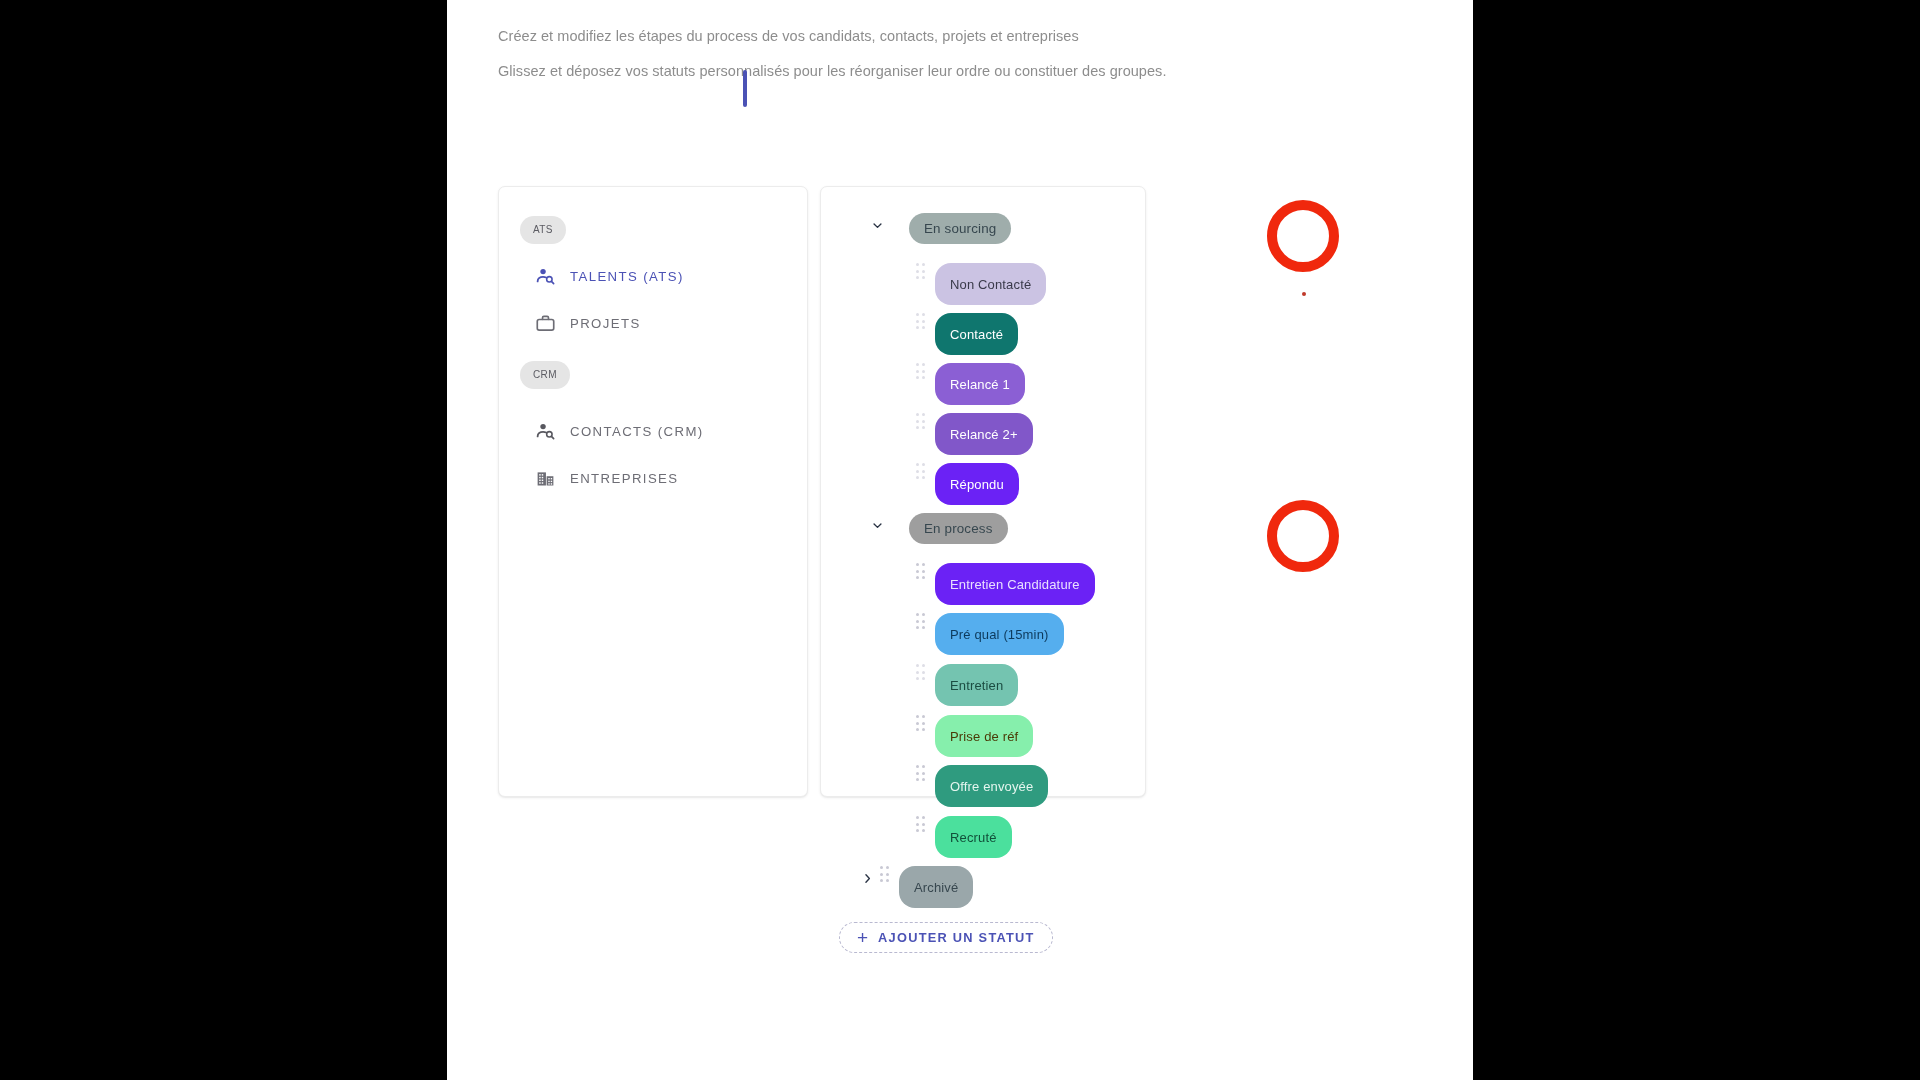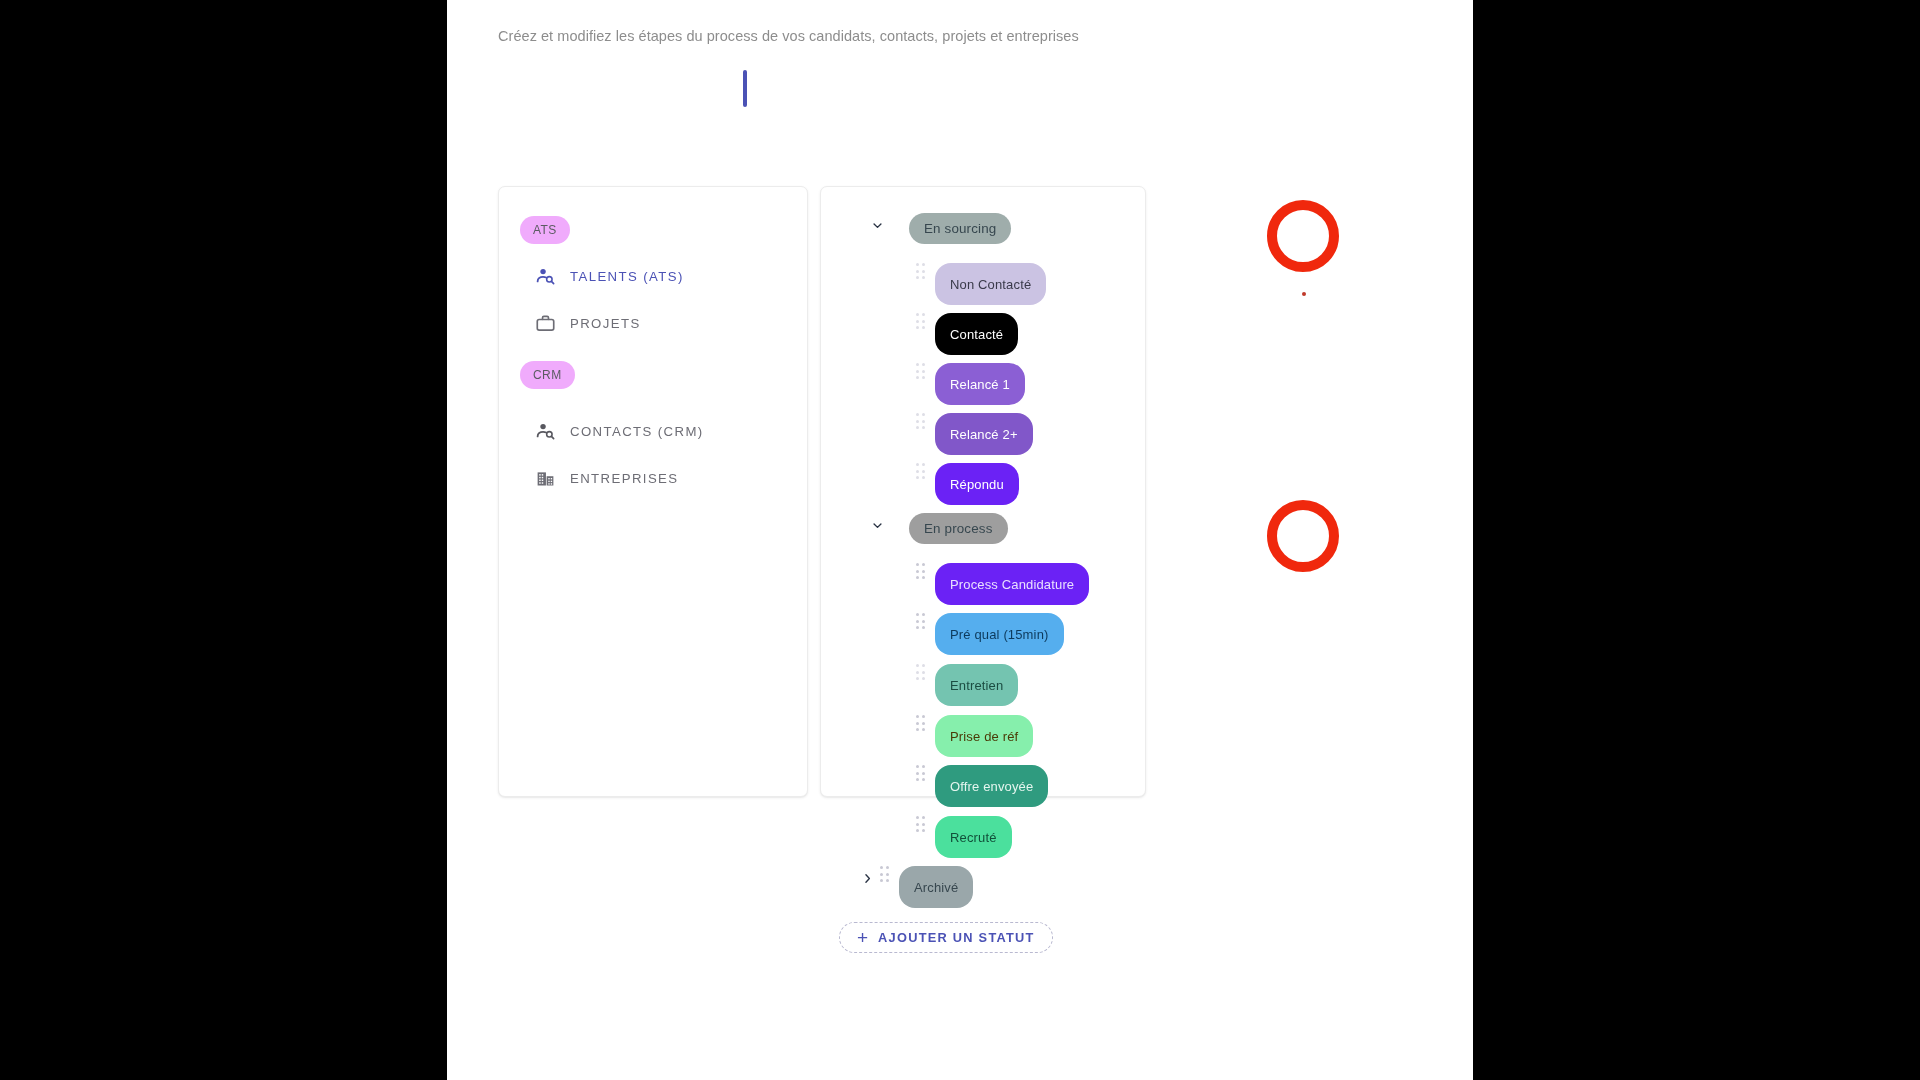--- a/index.html
+++ b/index.html
@@ -64,23 +64,23 @@
   #status-card {
     left: 373px;
     top: 186px;
     width: 326px;
     height: 611px;
   }
 
   
   .nav-group-chip {
     display: inline-block;
-    background: #f0abfc;
+    background: #e5e5e5;
     color: #5b5b62;
-    font-size: 12px;
+    font-size: 10px;
     letter-spacing: 0.4px;
     padding: 7px 13px;
     border-radius: 14px;
     line-height: 14px;
   }
   #chip-ats { position: absolute; left: 21px; top: 29px; }
   #chip-crm { position: absolute; left: 21px; top: 174px; }
 
   .nav-item {
     position: absolute;
@@ -225,20 +225,21 @@
   }
   #annot-dot-1 { left: 855px; top: 292px; }
 </style>
 </head>
 <body>
 
 <div id="app-viewport">
 
   <div id="page-header">
     <p class="page-sub" id="page-sub-1">Créez et modifiez les étapes du process de vos candidats, contacts, projets et entreprises</p>
+    <p class="page-sub" id="page-sub-2">Glissez et déposez vos statuts personnalisés pour les réorganiser leur ordre ou constituer des groupes.</p>
   </div>
 
   <div class="card" id="nav-card">
 
     <span class="nav-group-chip" id="chip-ats">ATS</span>
 
     <div class="nav-item active" id="nav-talents">
       <span class="nav-icon">
         <svg viewBox="0 0 24 24" width="21" height="21" fill="none">
           <circle cx="9.2" cy="6.4" r="3.1" fill="#4b52b5"></circle>
@@ -329,21 +330,21 @@
         <div class="status-row" style="top: 126px; padding-left: 58px;">
           <span class="chevron"></span>
           <span class="drag-handle faded">
             <i></i>
             <i></i>
             <i></i>
             <i></i>
             <i></i>
             <i></i>
           </span>
-          <span class="pill" style="background:#000000;color:#ffffff;">Contacté</span>
+          <span class="pill" style="background:#0f766e;color:#ffffff;">Contacté</span>
         </div>
         <div class="status-row" style="top: 176px; padding-left: 58px;">
           <span class="chevron"></span>
           <span class="drag-handle faded">
             <i></i>
             <i></i>
             <i></i>
             <i></i>
             <i></i>
             <i></i>
@@ -386,21 +387,21 @@
         <div class="status-row" style="top: 376px; padding-left: 58px;">
           <span class="chevron"></span>
           <span class="drag-handle">
             <i></i>
             <i></i>
             <i></i>
             <i></i>
             <i></i>
             <i></i>
           </span>
-          <span class="pill" style="background:#6b22f5;color:#e9e0ff;">Process Candidature</span>
+          <span class="pill" style="background:#6b22f5;color:#e9e0ff;">Entretien Candidature</span>
         </div>
         <div class="status-row" style="top: 426px; padding-left: 58px;">
           <span class="chevron"></span>
           <span class="drag-handle">
             <i></i>
             <i></i>
             <i></i>
             <i></i>
             <i></i>
             <i></i>

